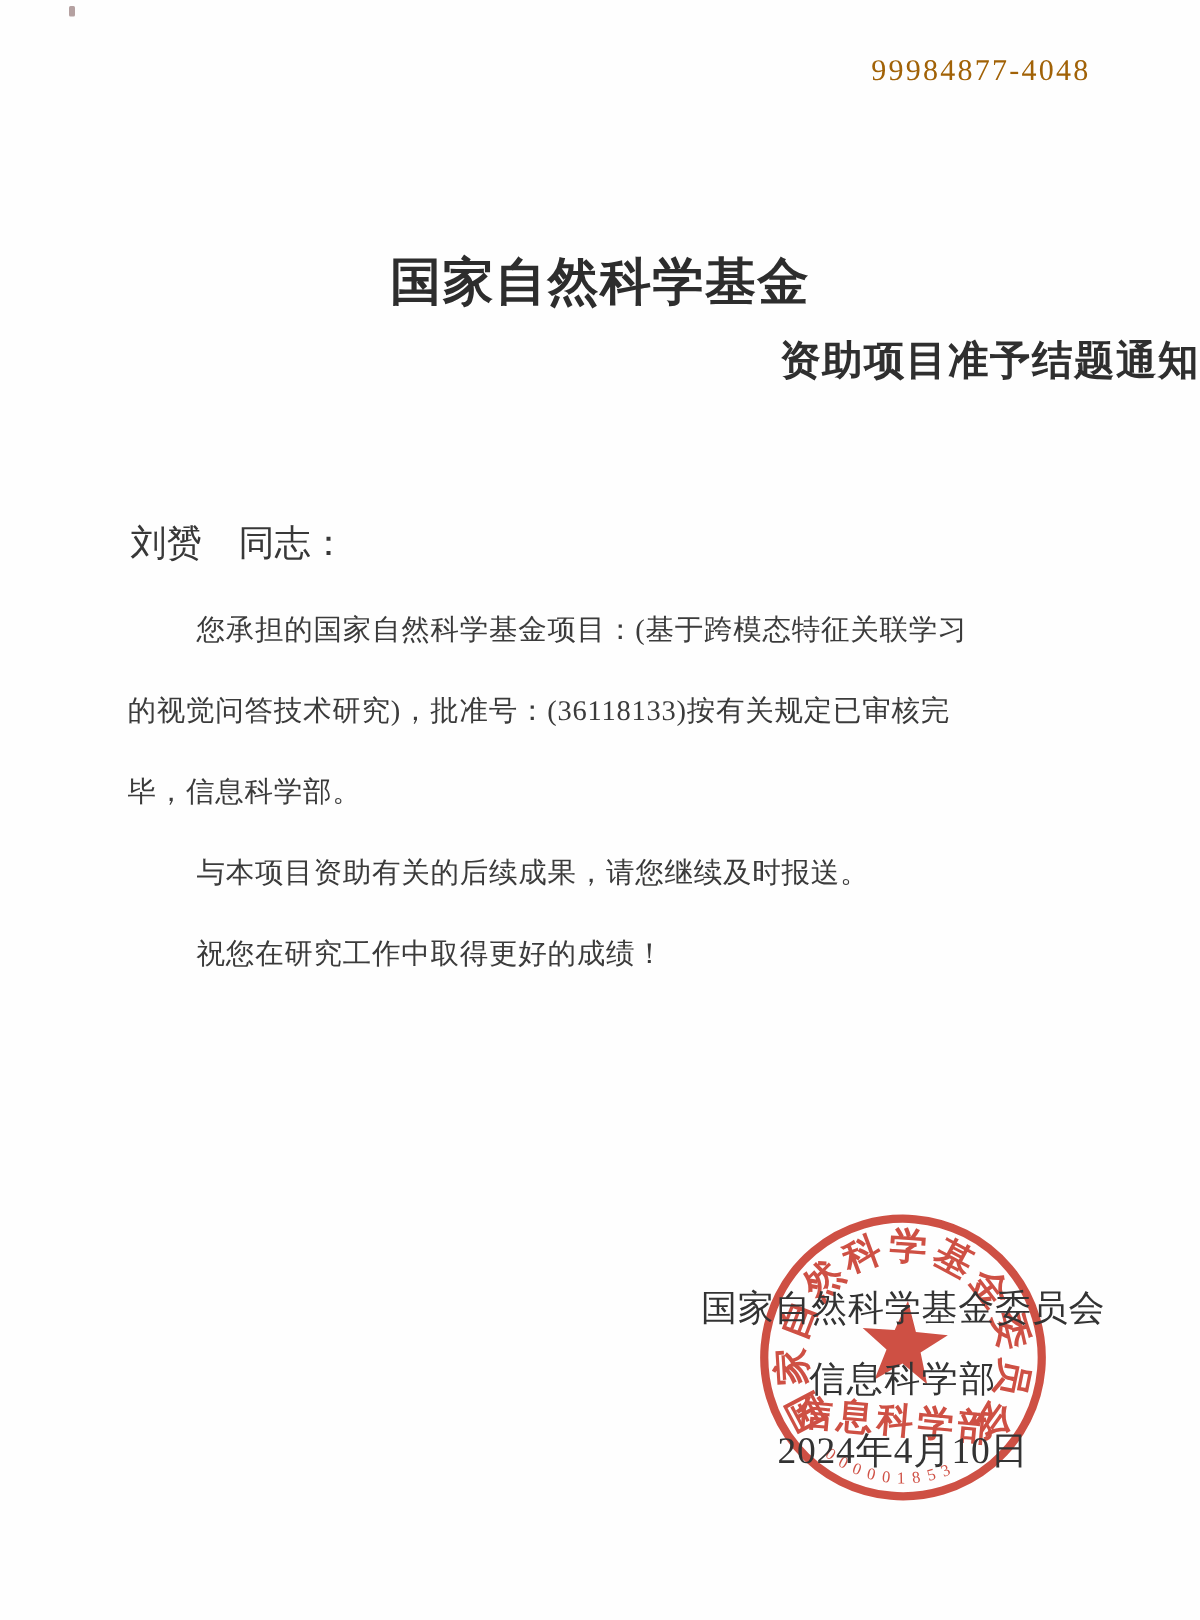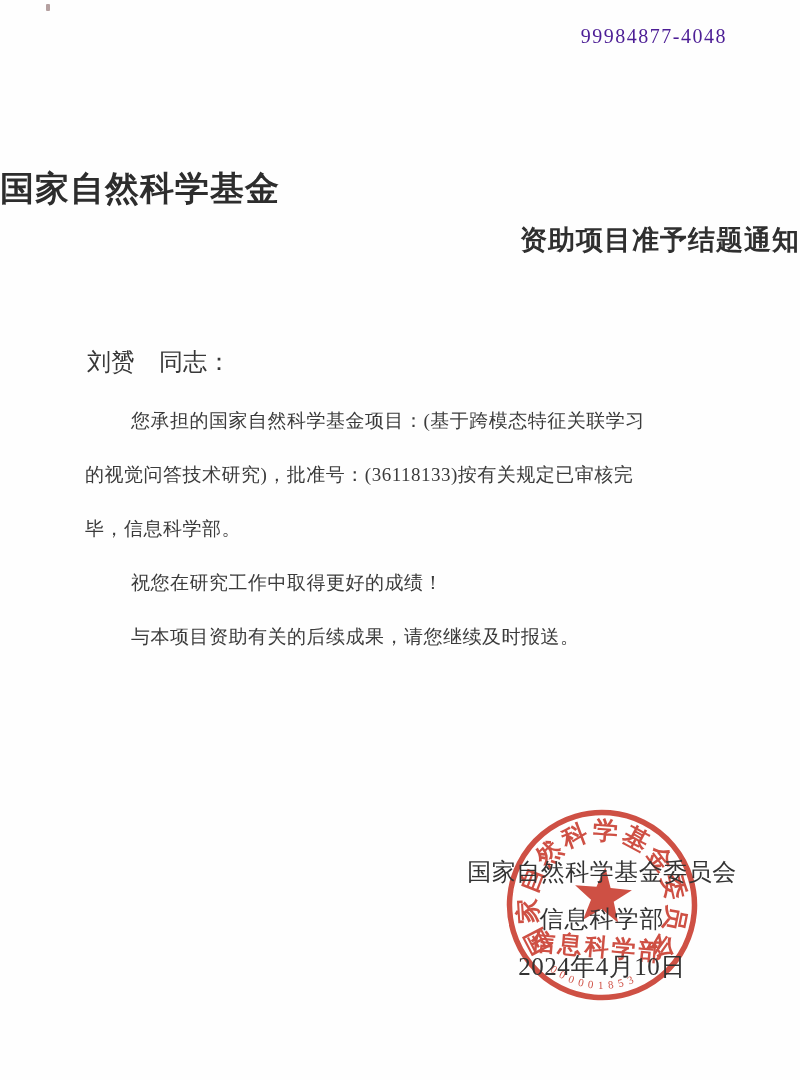--- a/index.html
+++ b/index.html
@@ -3,22 +3,22 @@
 <meta charset="utf-8">
 <style>
   html,body{margin:0;padding:0;}
   body{
     width:800px;height:1080px;position:relative;background:#ffffff;
     font-family:"Liberation Serif","DejaVu Serif",serif;color:#3a3a3a;
     overflow:hidden;
   }
   .page{position:absolute;inset:0;background:#fefefe;}
   .speck{position:absolute;left:46px;top:4px;width:4px;height:7px;background:#8d6f6f;opacity:.65;border-radius:1px;}
-  .ref{position:absolute;top:25px;right:73px;font-size:20px;letter-spacing:1.5px;color:#4c1d95;white-space:nowrap;}
-  .title{position:absolute;top:170px;left:0;width:100%;margin:0;
+  .ref{position:absolute;top:36px;right:73px;font-size:20px;letter-spacing:1.5px;color:#a16207;white-space:nowrap;}
+  .title{position:absolute;top:170px;left:0;width:100%;margin:0;text-align:center;
          font-size:34px;font-weight:bold;letter-spacing:1px;color:#2d2d2d;line-height:1.1;}
   .subtitle{position:absolute;top:226px;left:0;width:100%;margin:0;text-align:right;
          font-size:27px;font-weight:bold;letter-spacing:1px;color:#2f2f2f;line-height:1.1;}
   .salutation{position:absolute;top:346px;left:87px;font-size:24px;color:#383838;white-space:nowrap;}
   .bodytext{position:absolute;top:394px;left:85px;width:670px;font-size:19px;color:#3b3b3b;}
   .line{height:54px;line-height:54px;white-space:nowrap;letter-spacing:.5px;}
   .indent{padding-left:46px;}
   .sig{position:absolute;left:400px;width:404px;text-align:center;color:#333;z-index:3;white-space:nowrap;}
   .sig-org{top:856px;font-size:24px;letter-spacing:.5px;}
   .sig-dept{top:903px;font-size:24px;letter-spacing:1px;}
@@ -38,22 +38,22 @@
   <h1 class="title">国家自然科学基金</h1>
 
   <h2 class="subtitle">资助项目准予结题通知</h2>
 
   <div class="salutation">刘赟　同志：</div>
 
   <div class="bodytext">
     <div class="line indent">您承担的国家自然科学基金项目：(基于跨模态特征关联学习</div>
     <div class="line">的视觉问答技术研究)，批准号：(36118133)按有关规定已审核完</div>
     <div class="line">毕，信息科学部。</div>
+    <div class="line indent">与本项目资助有关的后续成果，请您继续及时报送。</div>
     <div class="line indent">祝您在研究工作中取得更好的成绩！</div>
-    <div class="line indent">与本项目资助有关的后续成果，请您继续及时报送。</div>
   </div>
 
   <svg class="seal" viewBox="-105 -105 210 210" xmlns="http://www.w3.org/2000/svg">
     <circle r="92.5" fill="none" stroke-width="5.5" stroke="#c9372a"></circle>
     <path id="sealRingPath" d="M -46.7 46.7 A 66 66 0 1 1 46.7 46.7" fill="none"></path>
     <text font-size="25" letter-spacing="3" font-weight="bold" fill="#c9372a">
       <textPath href="#sealRingPath">国家自然科学基金委员会</textPath>
     </text>
     <polygon transform="translate(0,-8)" points="0,-30 7.1,-9.7 28.5,-9.3 11.4,3.7 17.6,24.3 0,12 -17.6,24.3 -11.4,3.7 -28.5,-9.3 -7.1,-9.7" fill="#c9372a"></polygon>
     <text x="0" y="50" text-anchor="middle" font-size="24" font-weight="bold" letter-spacing="3" fill="#c9372a">信息科学部</text>

